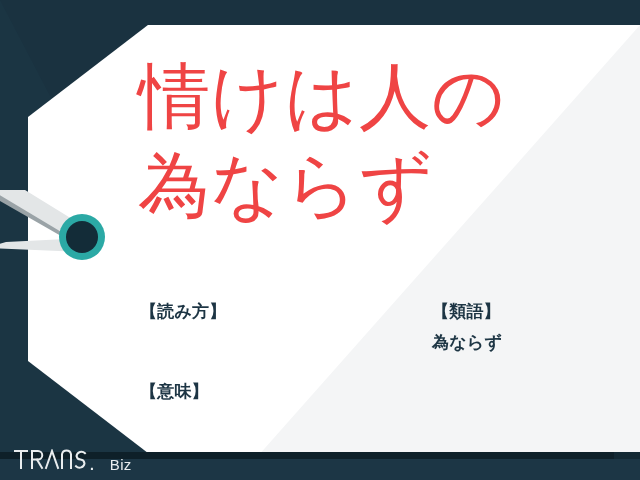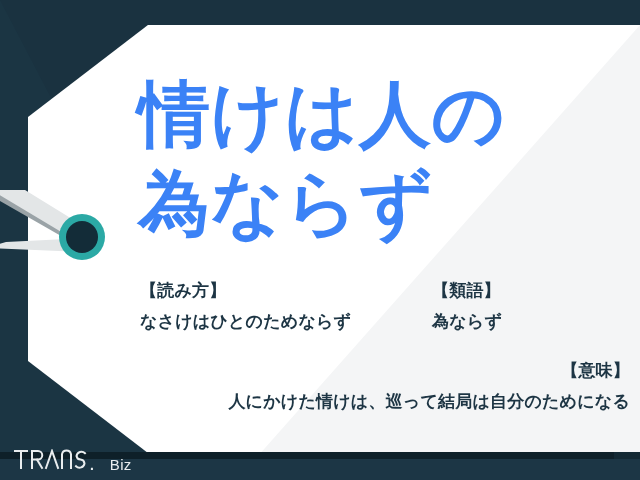--- a/index.html
+++ b/index.html
@@ -121,52 +121,53 @@
     top: 0;
     width: 640px;
     height: 480px;
     pointer-events: none;
   }
   .content > * { pointer-events: auto; }
 
   .headline {
     position: absolute;
     left: 138px;
-    top: 70px;
+    top: 52px;
     width: 480px;
-    color: #3b82f6;
+    color: #ef4444;
     font-size: 72px;
-    font-weight: 700;
+    font-weight: 400;
     line-height: 1.24;
     letter-spacing: 0.5px;
     white-space: pre-line;
   }
 
   .field {
     position: absolute;
     color: #1d3544;
+    margin-top: 21px;
   }
   .field-label {
     font-size: 17px;
     font-weight: 700;
     letter-spacing: 0.2px;
     line-height: 1.5;
     margin: 0 0 5px 0;
   }
   .field-value {
     font-size: 17px;
     font-weight: 700;
     letter-spacing: 0.2px;
     line-height: 1.5;
     margin: 0;
   }
 
   .field-reading { left: 140px; top: 278px; width: 280px; }
   .field-synonym { left: 432px; top: 278px; width: 190px; }
-  .field-meaning { left: 140px; top: 358px; width: 490px; text-align: right; }
+  .field-meaning { left: 140px; top: 358px; width: 490px; }
 
   
   .logo {
     position: absolute;
     left: 14px;
     top: 449px;
     display: flex;
     align-items: baseline;
     gap: 1px;
     color: #e9edef;
@@ -217,31 +218,29 @@
   <div class="rule-notch"></div>
   <div class="bottom-band"></div>
 
   <div class="content">
 
     <div class="headline">情けは人の
 為ならず</div>
 
     <div class="field field-reading">
       <p class="field-label">【読み方】</p>
-      <p class="field-value">なさけはひとのためならず</p>
     </div>
 
     <div class="field field-synonym">
       <p class="field-label">【類語】</p>
       <p class="field-value">為ならず</p>
     </div>
 
     <div class="field field-meaning">
       <p class="field-label">【意味】</p>
-      <p class="field-value">人にかけた情けは、巡って結局は自分のためになる</p>
     </div>
 
     <div class="logo">
       <svg class="logo-mark" width="74" height="21" viewBox="0 0 74 21" aria-hidden="true">
         <g fill="none" stroke="#e9edef" stroke-width="2" stroke-linecap="square">
 
           <path d="M1 2 H13"></path>
           <path d="M7 2 V19"></path>
 
           <path d="M18 19 V2 H24 A4.2 4.2 0 0 1 24 10.5 H18"></path>

